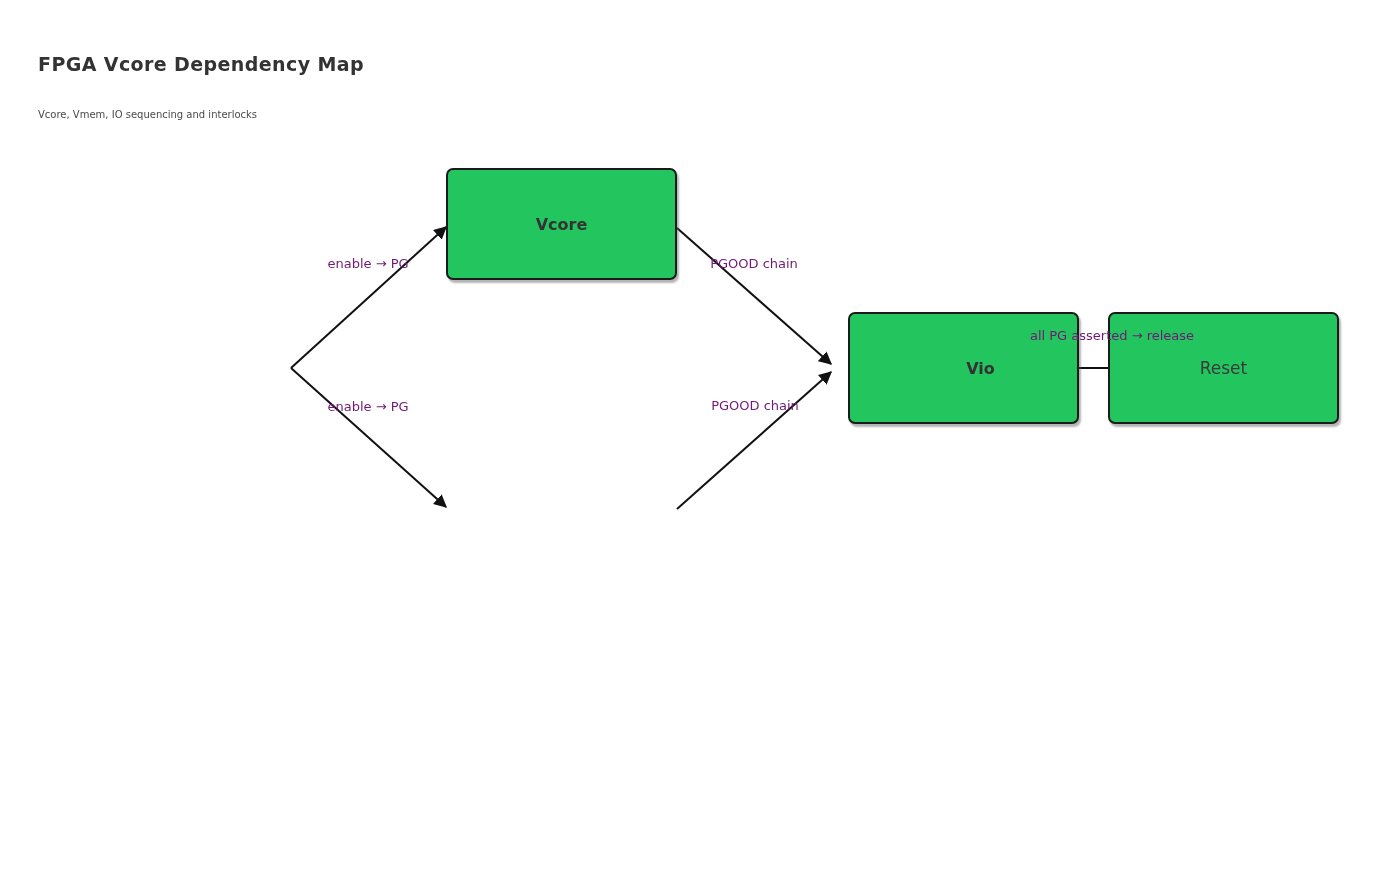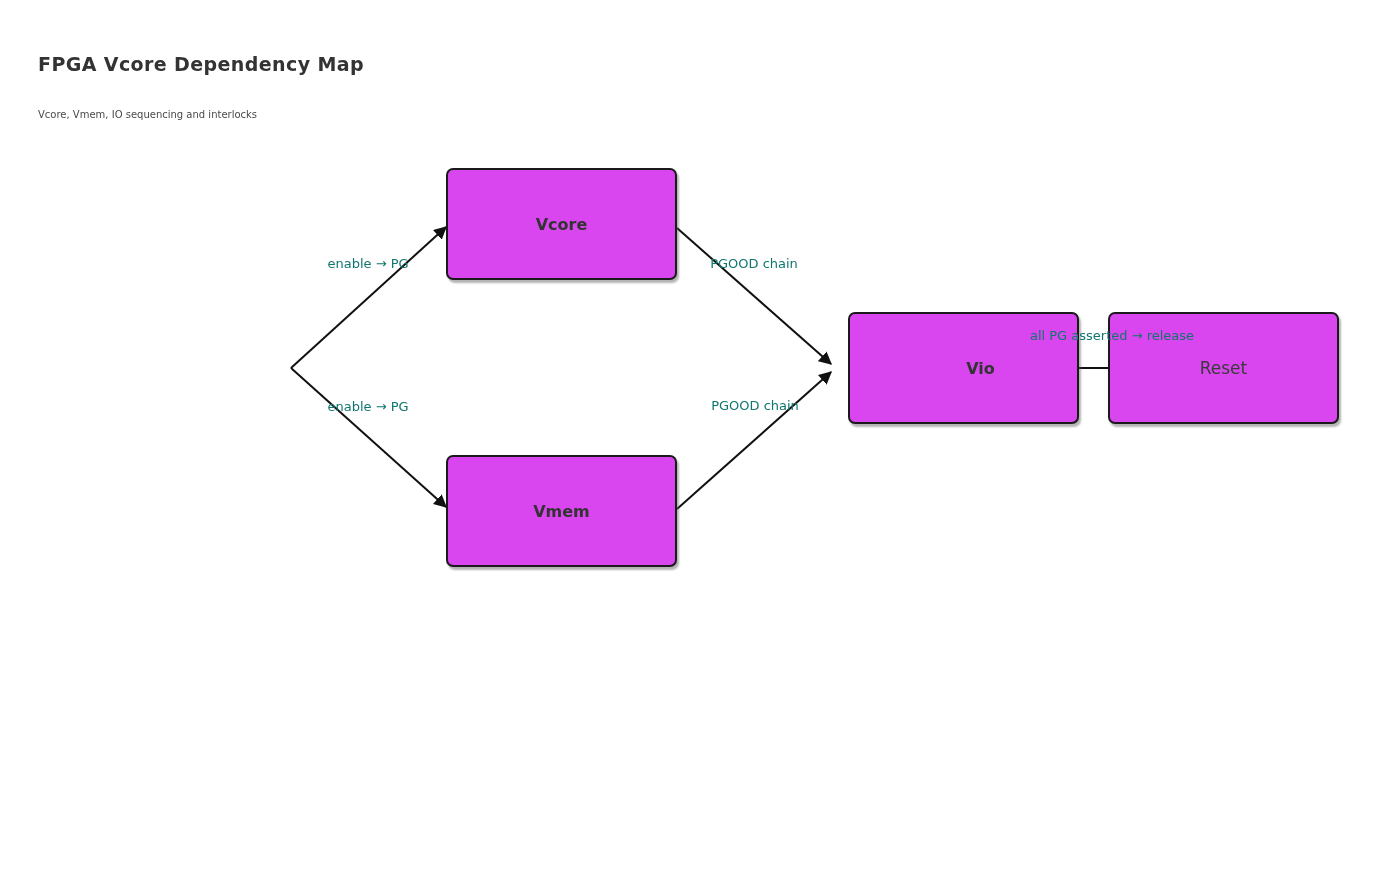--- a/index.html
+++ b/index.html
@@ -42,41 +42,41 @@
   .edge-line {
     stroke: #111111;
     stroke-width: 2;
     fill: none;
   }
   .node {
     position: absolute;
     width: 231px;
     height: 112px;
     box-sizing: border-box;
-    background: #d946ef;
+    background: #22c55e;
     border: 2px solid #1a1a1a;
     border-radius: 7px;
     box-shadow: 2px 3px 2px rgba(90, 90, 90, 0.45);
     display: flex;
     align-items: center;
     justify-content: center;
     font-size: 16px;
     font-weight: 700;
     color: #333333;
   }
   .node-vin   { left: 60px;   top: 312px; }
   .node-vcore { left: 446px;  top: 168px; }
   .node-vmem  { left: 446px;  top: 455px; }
   .node-vio   { left: 848px;  top: 312px; padding-left: 34px; }
   .node-reset { left: 1108px; top: 312px; font-weight: 400; font-size: 17px; color: #3a3a3a; }
   .edge-label {
     position: absolute;
     transform: translate(-50%, -50%);
     font-size: 13px;
-    color: #0f766e;
+    color: #701a75;
     white-space: nowrap;
     pointer-events: none;
   }
   .el-0 { left: 368px;  top: 263px; }
   .el-1 { left: 368px;  top: 406px; }
   .el-2 { left: 754px;  top: 263px; }
   .el-3 { left: 755px;  top: 405px; }
   .el-4 { left: 1100px; top: 335px; margin-left: 12px; }
 </style>
 </head>
@@ -96,23 +96,20 @@
     <line class="edge-line" x1="291" y1="368" x2="446" y2="227" marker-end="url(#arrowhead)"></line>
     <line class="edge-line" x1="291" y1="368" x2="446" y2="507" marker-end="url(#arrowhead)"></line>
     <line class="edge-line" x1="677" y1="228" x2="831" y2="364" marker-end="url(#arrowhead)"></line>
     <line class="edge-line" x1="677" y1="509" x2="831" y2="372" marker-end="url(#arrowhead)"></line>
     <line class="edge-line" x1="1063" y1="368" x2="1134" y2="368" marker-end="url(#arrowhead)"></line>
   </svg>
 
   <div class="node node-vcore">
     <span>Vcore</span>
   </div>
-  <div class="node node-vmem">
-    <span>Vmem</span>
-  </div>
   <div class="node node-vio">
     <span>Vio</span>
   </div>
   <div class="node node-reset">
     <span>Reset</span>
   </div>
 
   <div class="edge-label el-0">enable → PG</div>
   <div class="edge-label el-1">enable → PG</div>
   <div class="edge-label el-2">PGOOD chain</div>

